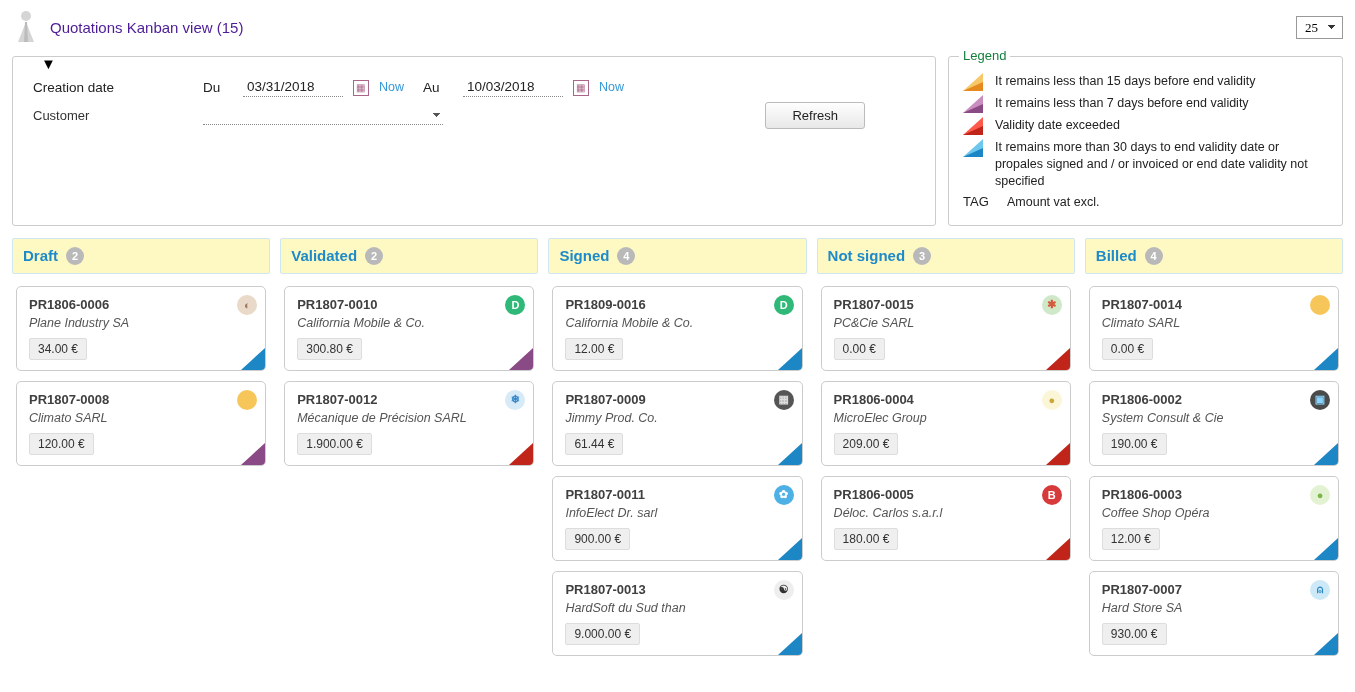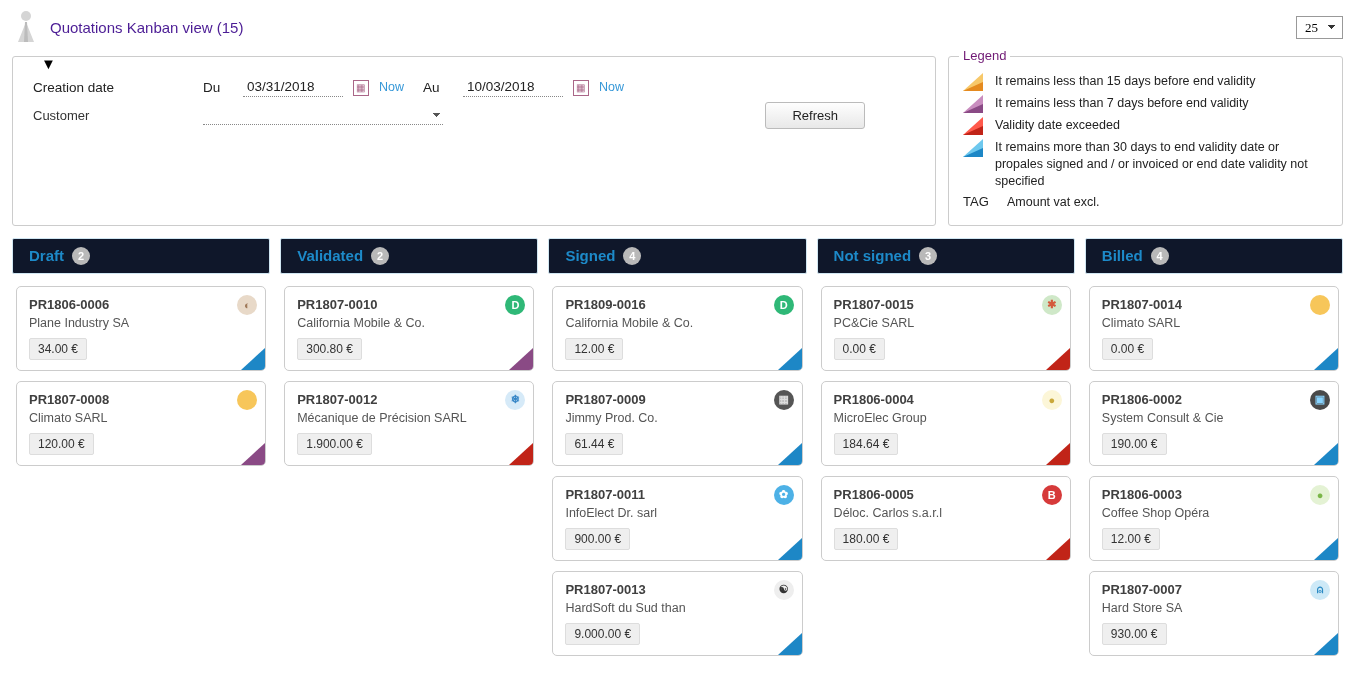--- a/index.html
+++ b/index.html
@@ -129,21 +129,21 @@
     border-radius: 3px;
     position: relative;
     padding: 16px 12px 10px 14px;
     font-size:12.5px;
   }
   .legend-title {
     position:absolute;
     top:-9px; left:10px;
     background:#fff;
     padding:0 4px;
-    color:#701a75;
+    color:#15803d;
     font-size:13px;
   }
   .legend-row {
     display:flex;
     align-items:flex-start;
     gap:12px;
     margin-bottom:4px;
   }
   .legend-swatch {
     width:20px;height:18px;
@@ -167,24 +167,24 @@
   .kanban {
     display:flex;
     gap:10px;
     align-items:flex-start;
   }
   .col {
     flex:1;
     min-width:0;
   }
   .col-header {
-    background:#0f172a;
+    background:#fef9c3;
     border:1px solid #d0e6f2;
     border-radius:2px;
-    padding:8px 16px;
+    padding:8px 10px;
     display:flex;
     align-items:center;
     gap:8px;
     margin-bottom:12px;
   }
   .col-title {
     color:#1d8ac9;
     font-weight:600;
     font-size:15px;
   }
@@ -209,21 +209,21 @@
   }
   .card {
     position:relative;
     border:1px solid #ccc;
     border-radius:5px;
     padding:10px 12px 10px 12px;
     background:#fff;
     overflow:hidden;
   }
   .card-ref { font-weight:600; font-size:13px; color:#404040; }
-  .card-customer { color:#555; font-size:12.5px; margin-top:4px; }
+  .card-customer { color:#555; font-size:12.5px; margin-top:4px;font-style:italic; }
   .card-amount {
     display:inline-block;
     margin-top:8px;
     background:#efefef;
     border:1px solid #ddd;
     border-radius:2px;
     padding:3px 8px;
     font-size:12px;
     color:#333;
   }
@@ -374,21 +374,21 @@
         <div class="card"><div class="card-ref">PR1807-0013</div><div class="card-customer">HardSoft du Sud than</div><div class="card-amount">9.000.00 €</div><div class="card-icon" style="background: rgb(238, 238, 238); color: rgb(51, 51, 51);">☯</div><div class="card-tri" style="border-bottom-color: rgb(29, 135, 198);"></div></div>
       </div>
     </div>
     <div class="col">
       <div class="col-header">
         <span class="col-title">Not signed</span>
         <span class="count-badge">3</span>
       </div>
       <div class="cards">
         <div class="card"><div class="card-ref">PR1807-0015</div><div class="card-customer">PC&amp;Cie SARL</div><div class="card-amount">0.00 €</div><div class="card-icon" style="background: rgb(207, 232, 200); color: rgb(212, 90, 60);">✱</div><div class="card-tri" style="border-bottom-color: rgb(193, 36, 24);"></div></div>
-        <div class="card"><div class="card-ref">PR1806-0004</div><div class="card-customer">MicroElec Group</div><div class="card-amount">184.64 €</div><div class="card-icon" style="background: rgb(252, 246, 216); color: rgb(202, 168, 58);">●</div><div class="card-tri" style="border-bottom-color: rgb(193, 36, 24);"></div></div>
+        <div class="card"><div class="card-ref">PR1806-0004</div><div class="card-customer">MicroElec Group</div><div class="card-amount">209.00 €</div><div class="card-icon" style="background: rgb(252, 246, 216); color: rgb(202, 168, 58);">●</div><div class="card-tri" style="border-bottom-color: rgb(193, 36, 24);"></div></div>
         <div class="card"><div class="card-ref">PR1806-0005</div><div class="card-customer">Déloc. Carlos s.a.r.l</div><div class="card-amount">180.00 €</div><div class="card-icon" style="background: rgb(214, 58, 58); color: rgb(255, 255, 255);">B</div><div class="card-tri" style="border-bottom-color: rgb(193, 36, 24);"></div></div>
       </div>
     </div>
     <div class="col">
       <div class="col-header">
         <span class="col-title">Billed</span>
         <span class="count-badge">4</span>
       </div>
       <div class="cards">
         <div class="card"><div class="card-ref">PR1807-0014</div><div class="card-customer">Climato SARL</div><div class="card-amount">0.00 €</div><div class="card-icon" style="background: rgb(247, 198, 90); color: rgb(154, 107, 22);"></div><div class="card-tri" style="border-bottom-color: rgb(29, 135, 198);"></div></div>

